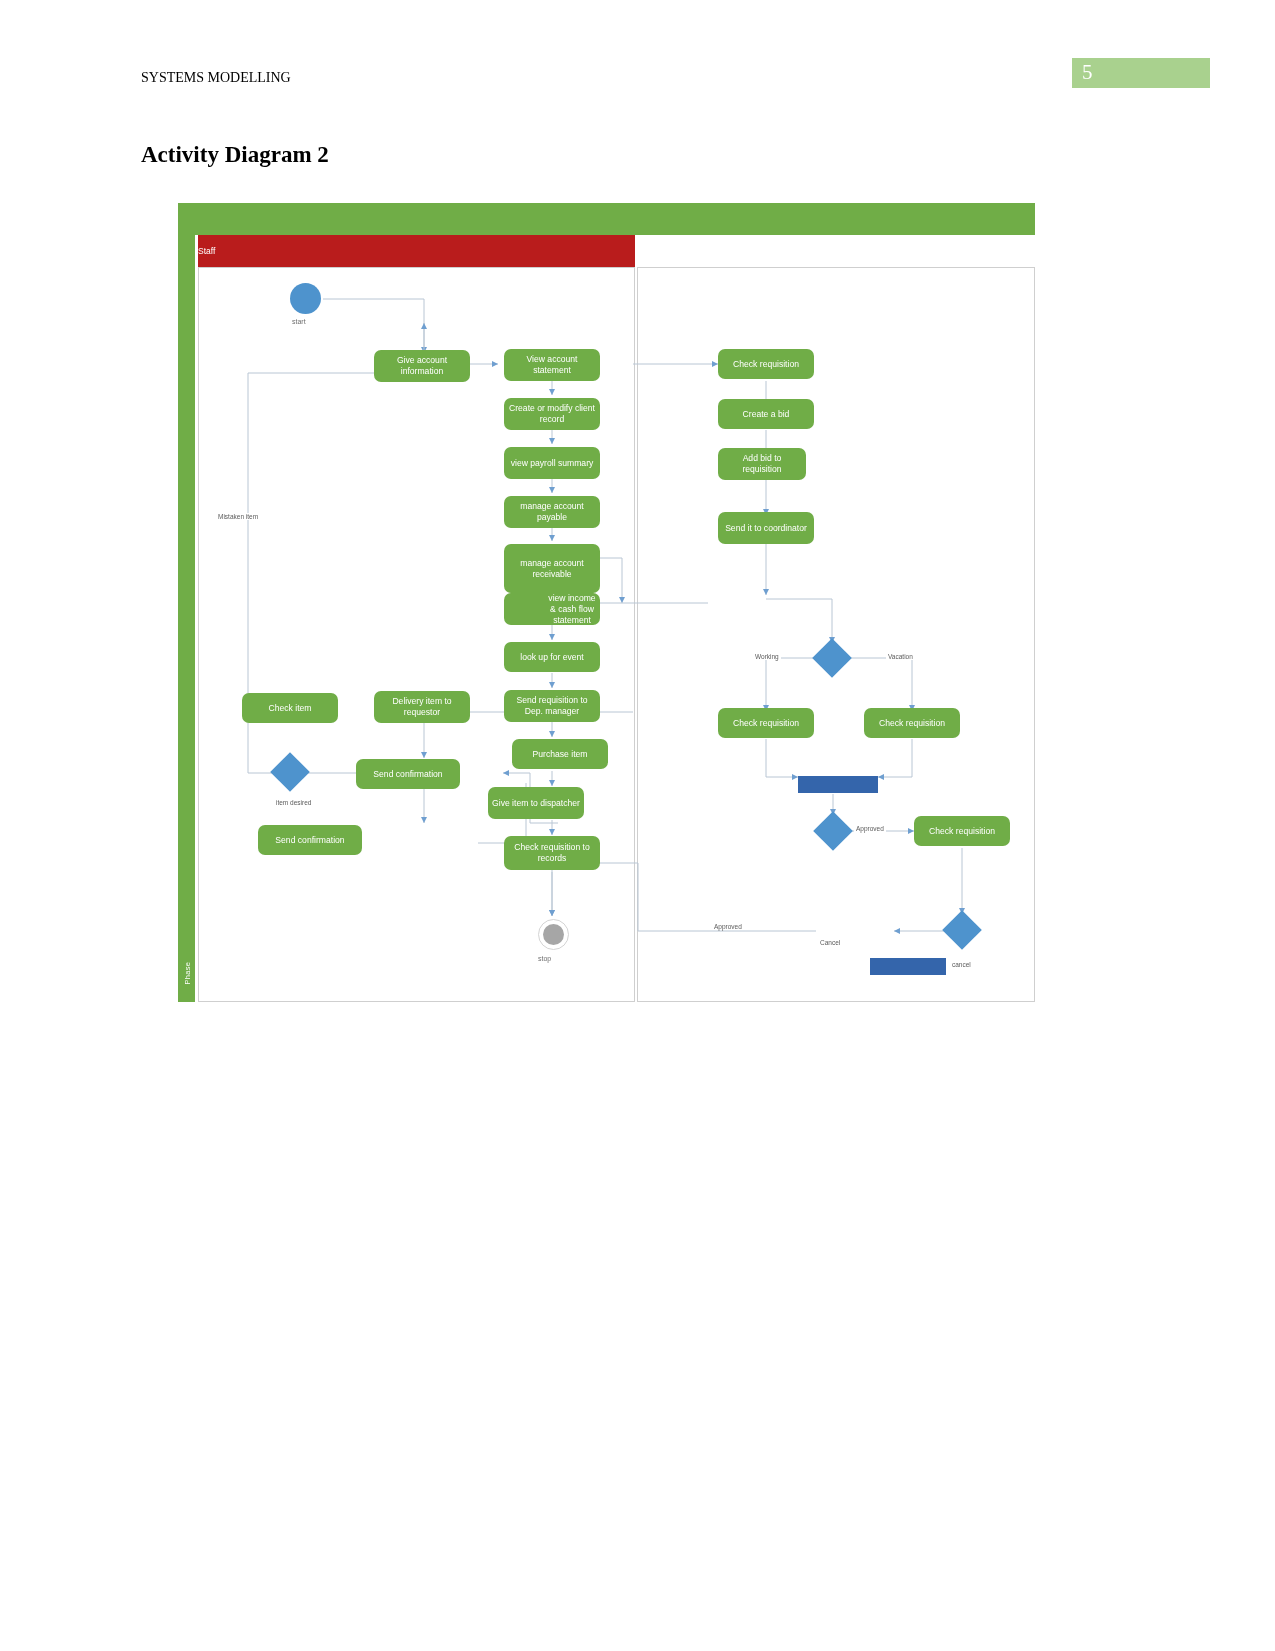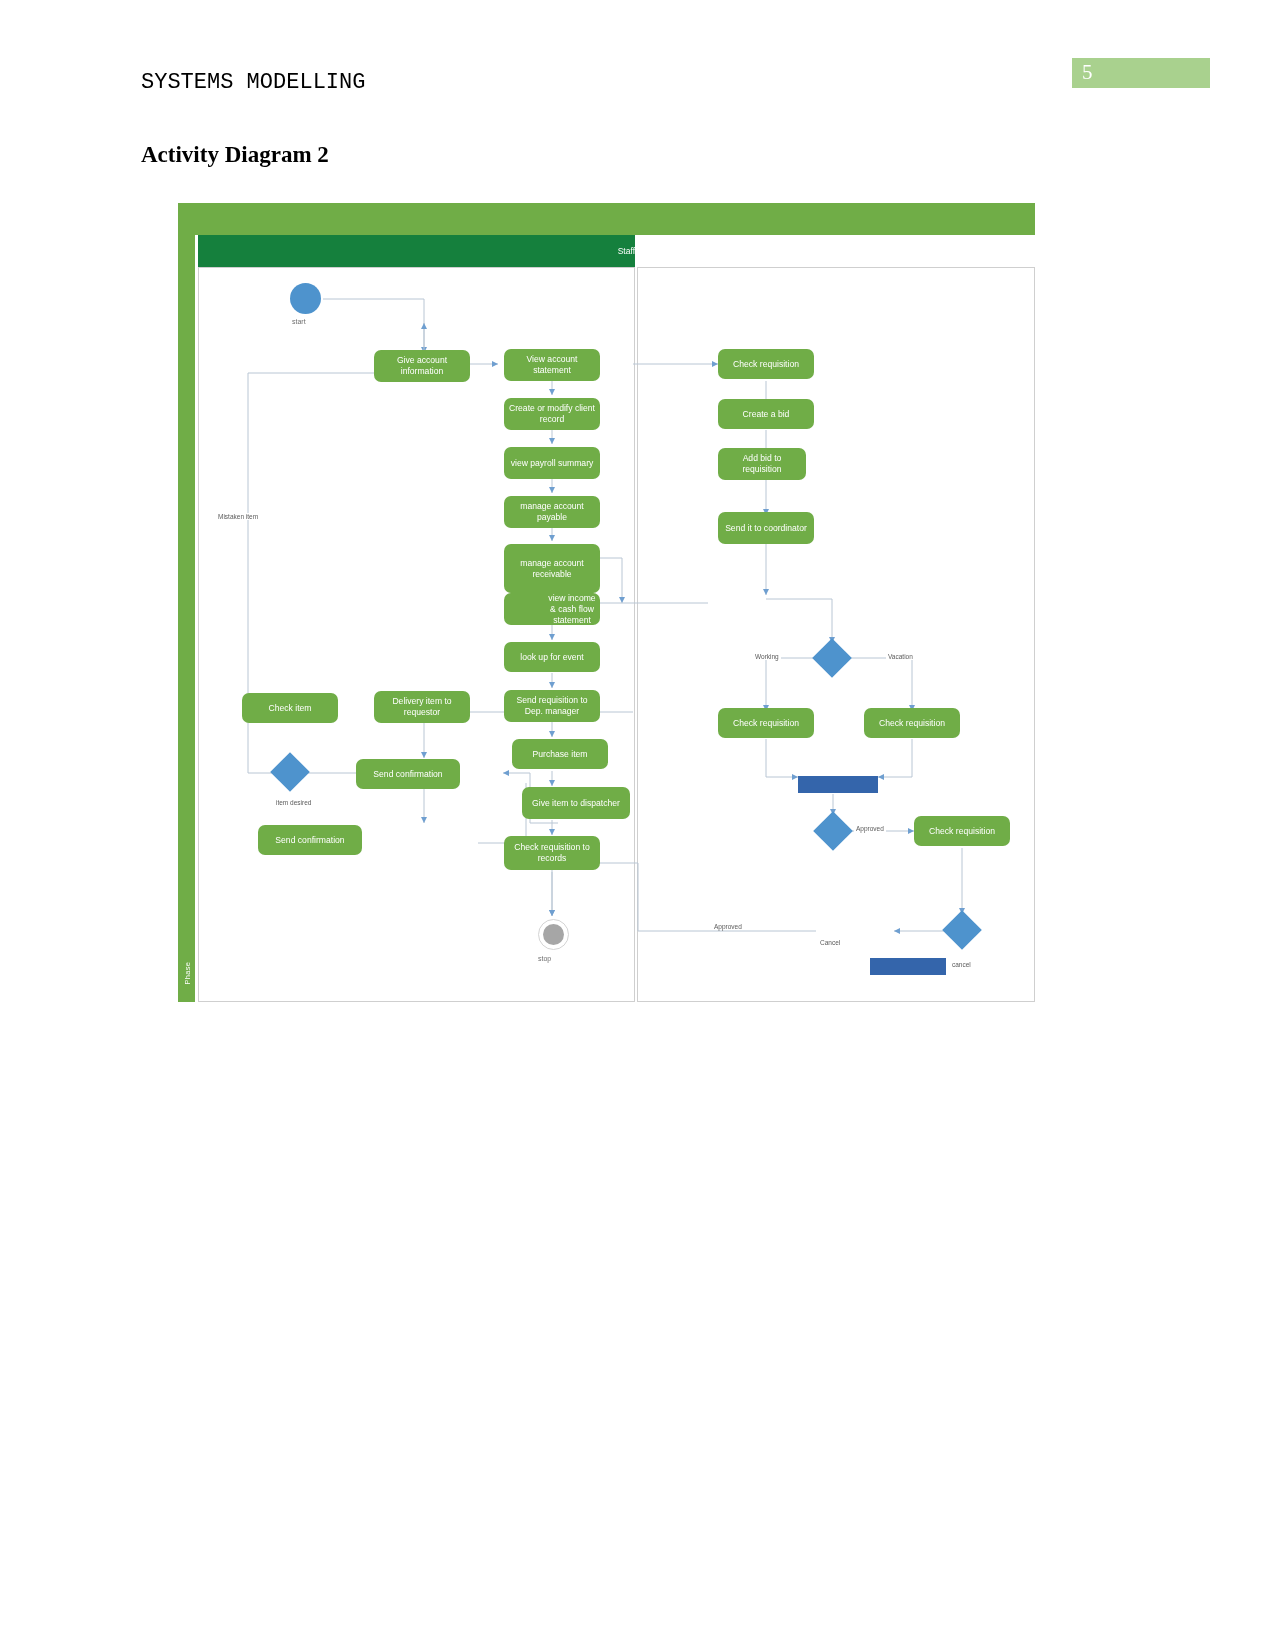--- a/index.html
+++ b/index.html
@@ -1,29 +1,29 @@
 <!DOCTYPE html>
 <html><head>
 <meta charset="utf-8">
 <style>
   html,body{margin:0;padding:0;background:#ffffff;}
   body{width:1275px;height:1651px;position:relative;font-family:"Liberation Sans",sans-serif;overflow:hidden;}
 
   .page-badge{position:absolute;left:1072px;top:58px;width:138px;height:30px;background:#a9d18e;}
   .page-badge span{position:absolute;left:10px;top:2px;color:#ffffff;font-family:"Liberation Serif",serif;font-size:21px;}
 
-  .doc-header{position:absolute;left:141px;top:70px;font-family:Liberation Mono, monospace;font-size:22px;color:#000;}
+  .doc-header{position:absolute;left:141px;top:70px;font-family:Liberation Serif, serif;font-size:14px;color:#000;}
   .doc-title{position:absolute;left:141px;top:142px;font-family:"Liberation Serif",serif;font-size:23px;font-weight:bold;color:#000;}
 
   
   .diagram{position:absolute;left:178px;top:203px;width:857px;height:799px;background:#ffffff;}
   .band{position:absolute;left:0;top:0;width:857px;height:32px;background:#70ad47;}
   .phasebar{position:absolute;left:0;top:32px;width:17px;height:767px;background:#70ad47;}
   .phasebar span{position:absolute;left:-21px;top:715px;width:60px;transform:rotate(-90deg);color:#ffffff;font-size:7.5px;letter-spacing:.3px;}
-  .lane-head{position:absolute;top:32px;height:32px;background:#15803d;color:#fff;font-size:8.5px;display:flex;align-items:center;justify-content:flex-end;}
+  .lane-head{position:absolute;top:32px;height:32px;background:#b91c1c;color:#fff;font-size:8.5px;display:flex;align-items:center;justify-content:flex-start;}
   .lane-head.staff{left:20px;width:437px;}
   .lane-head.system{left:459px;width:398px;}
   .lane-body{position:absolute;top:64px;height:735px;background:#fff;border:1px solid #cfcfcf;box-sizing:border-box;}
   .lane-body.staff{left:20px;width:437px;}
   .lane-body.system{left:459px;width:398px;}
 
   
   .node{position:absolute;background:#70ad47;border-radius:7px;color:#ffffff;font-size:8.6px;line-height:11px;
         display:flex;align-items:center;justify-content:center;text-align:center;box-sizing:border-box;padding:2px 4px;}
   .startnode{position:absolute;width:31px;height:31px;border-radius:50%;background:#4e93cd;}
@@ -132,21 +132,21 @@
   <div class="node" style="left:196px;top:147px;width:96px;height:32px;">Give account information</div>
   <div class="node" style="left:326px;top:146px;width:96px;height:32px;">View account statement</div>
   <div class="node" style="left:326px;top:195px;width:96px;height:32px;">Create or modify client record</div>
   <div class="node" style="left:326px;top:244px;width:96px;height:32px;">view payroll summary</div>
   <div class="node" style="left:326px;top:293px;width:96px;height:32px;">manage account payable</div>
   <div class="node" style="left:326px;top:341px;width:96px;height:49px;">manage account receivable</div>
   <div class="node" style="left:326px;top:390px;width:96px;height:32px;padding-left:44px;">view income &amp; cash flow statement</div>
   <div class="node" style="left:326px;top:439px;width:96px;height:30px;">look up for event</div>
   <div class="node" style="left:326px;top:487px;width:96px;height:32px;">Send requisition to Dep. manager</div>
   <div class="node" style="left:326px;top:536px;width:96px;height:30px;margin-left:8px;">Purchase item</div>
-  <div class="node" style="left:344px;top:584px;width:108px;height:32px;">Give item to dispatcher</div>
+  <div class="node" style="left:310px;top:584px;width:96px;height:32px;">Give item to dispatcher</div>
   <div class="node" style="left:326px;top:633px;width:96px;height:34px;">Check requisition to records</div>
 
   <div class="node" style="left:64px;top:490px;width:96px;height:30px;">Check item</div>
   <div class="node" style="left:196px;top:488px;width:96px;height:32px;">Delivery item to requestor</div>
   <div class="node" style="left:178px;top:556px;width:104px;height:30px;">Send confirmation</div>
   <div class="node" style="left:80px;top:622px;width:104px;height:30px;">Send confirmation</div>
 
   <div class="diamond" style="left:98px;top:555px;"></div>
   <div class="elabel" style="left:96px;top:596px;">item desired</div>
   <div class="elabel" style="left:38px;top:310px;">Mistaken item</div>

